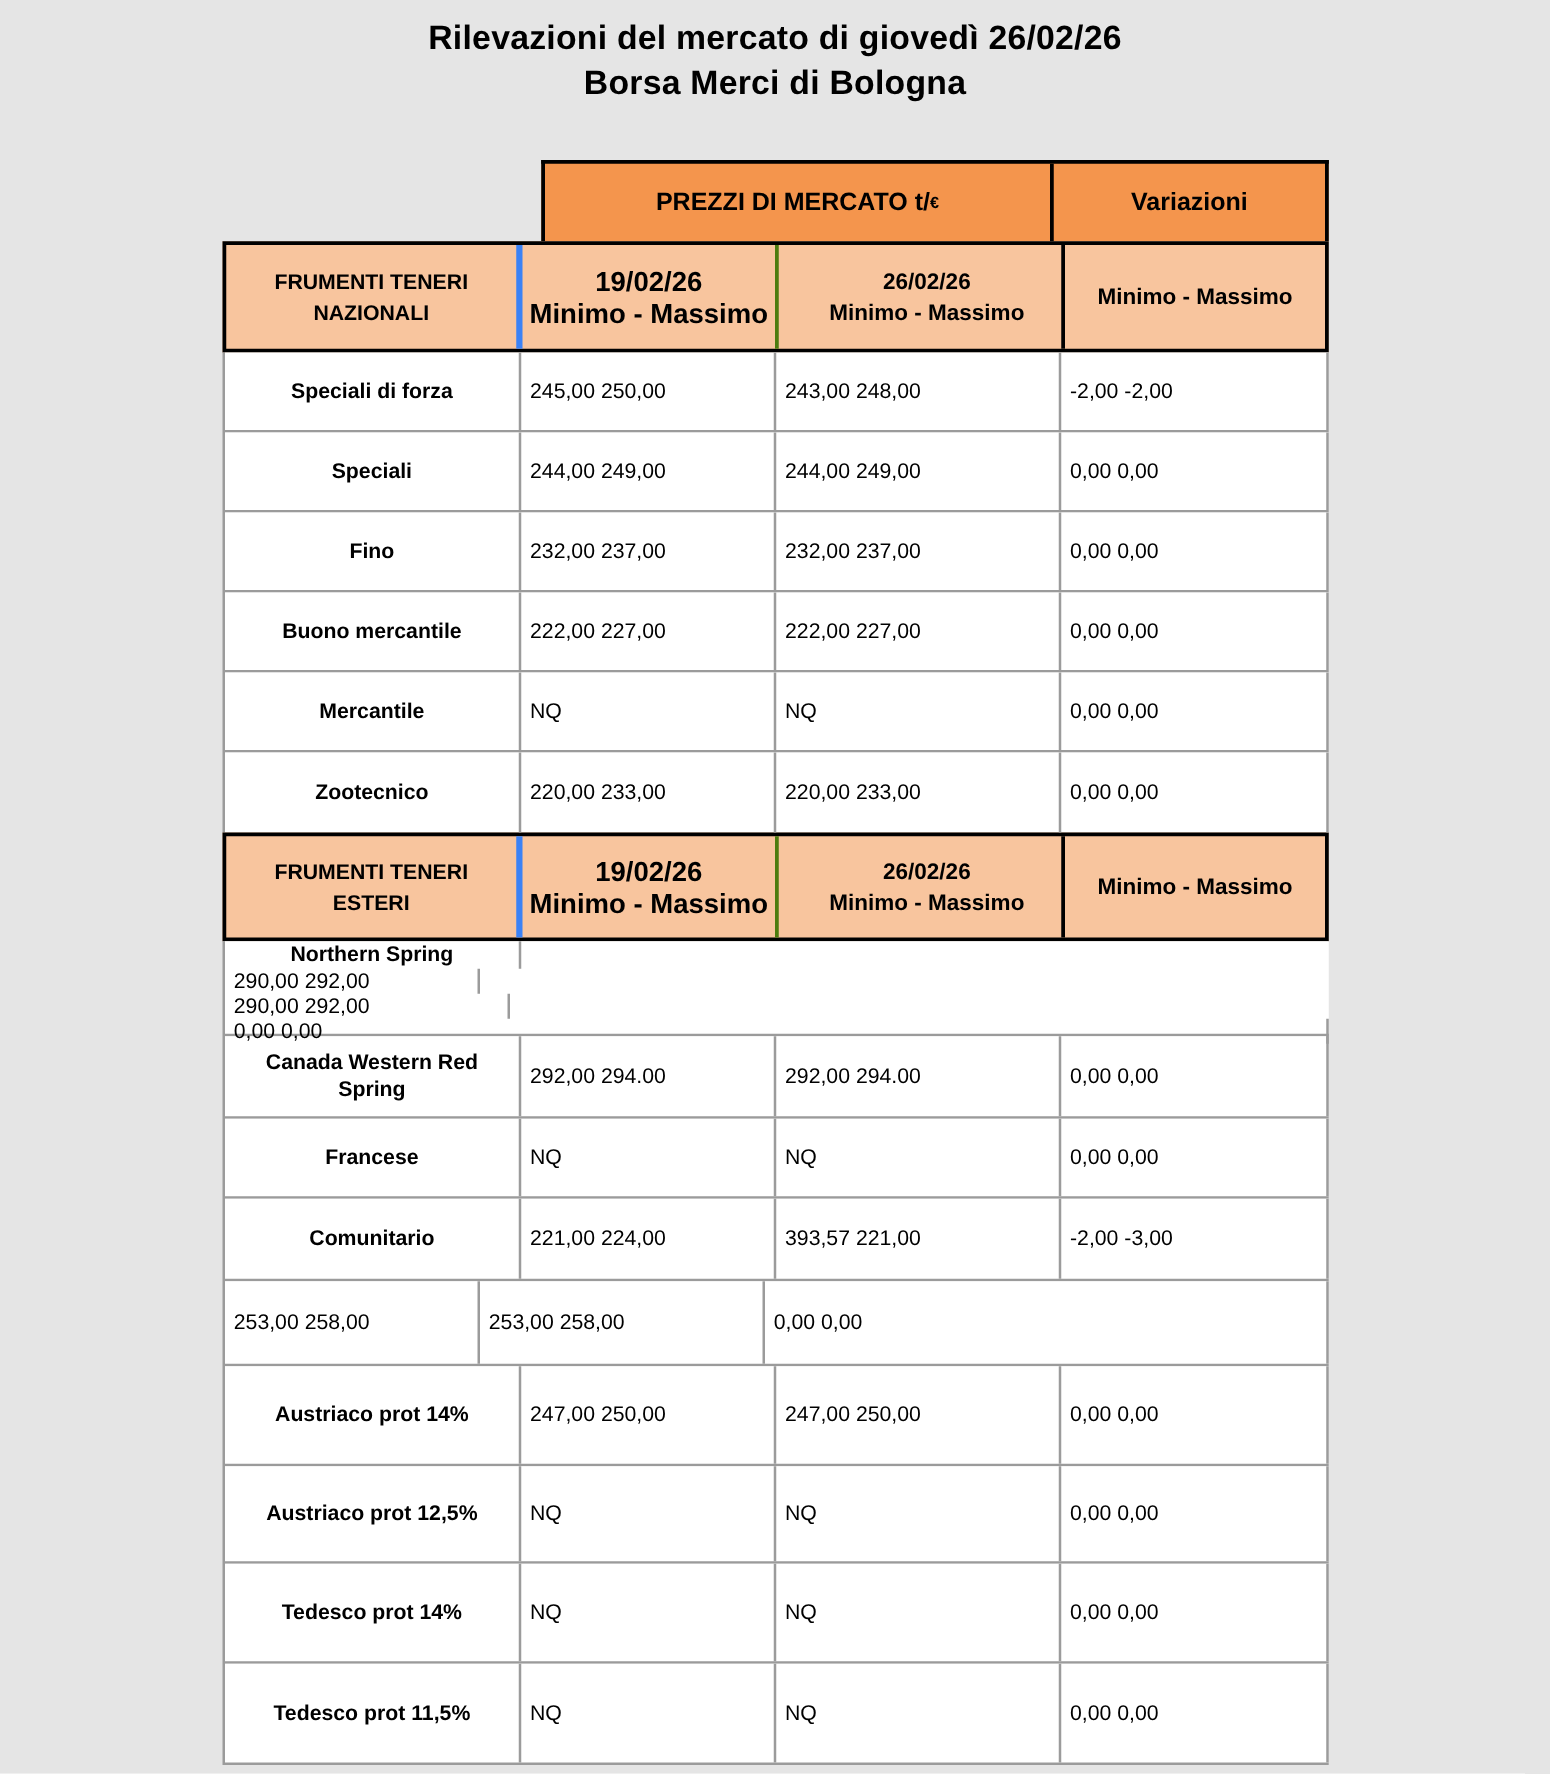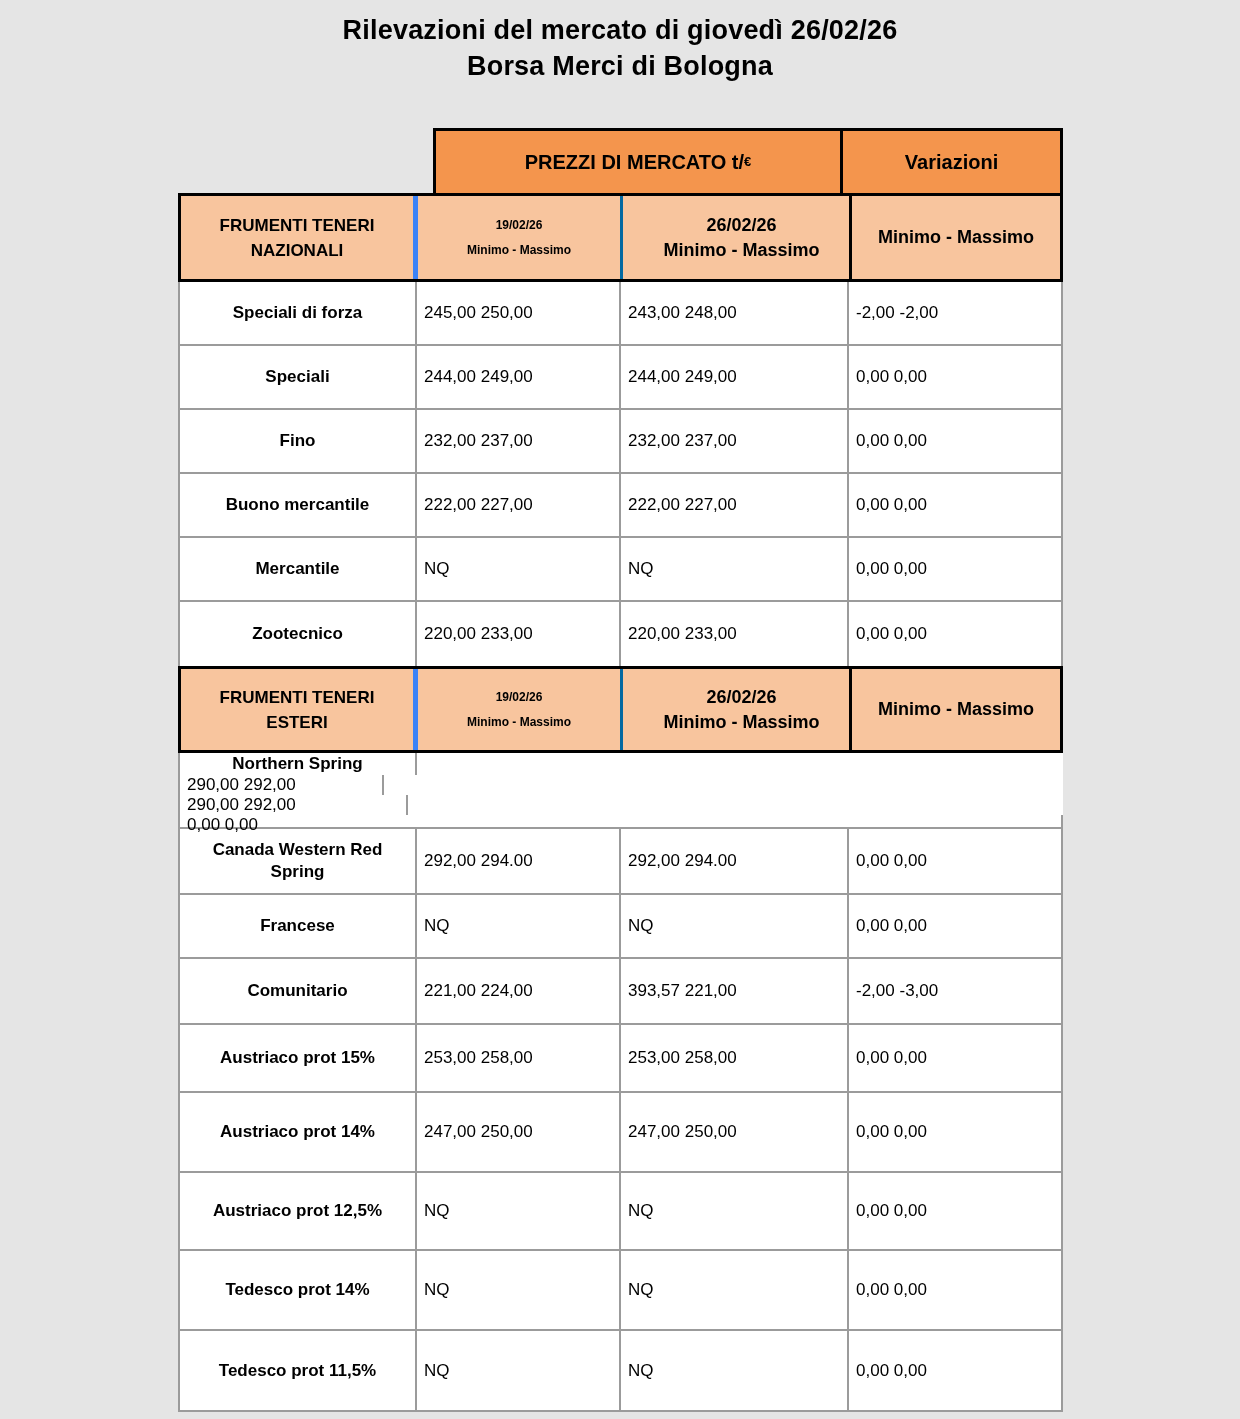--- a/index.html
+++ b/index.html
@@ -70,21 +70,21 @@
   .sec-band .sb-cell {
     box-sizing: border-box;
     display: flex;
     flex-direction: column;
     align-items: center;
     justify-content: center;
     text-align: center;
     line-height: 25px;
   }
   .sb-c1 { width: 237px; border-right: 5px solid #3b82f6; font-size: 17px; line-height: 22px; padding: 0 8px; }
-  .sb-c2 { width: 205px; border-right: 3px solid #0369a1; font-size: 12px; }
+  .sb-c2 { width: 205px; border-right: 3px solid #4d7c0f; font-size: 22px; }
   .sb-c3 { width: 229px; border-right: 3px solid #000000; font-size: 18px; padding-left: 11px; }
   .sb-c4 { flex: 1; font-size: 18px; }
   
   .rows {
     box-sizing: border-box;
     width: 885px;
     border-left: 2px solid #9B9B9B;
   }
   .row {
     box-sizing: border-box;
@@ -227,21 +227,20 @@
         <div class="c c3">NQ</div>
         <div class="c c4">0,00 0,00</div>
       </div>
       <div class="row fh3">
         <div class="c c1">Comunitario</div>
         <div class="c c2">221,00 224,00</div>
         <div class="c c3">393,57 221,00</div>
         <div class="c c4">-2,00 -3,00</div>
       </div>
       <div class="row fh4">
-        <div class="c c1">Austriaco prot 15%</div>
         <div class="c c2">253,00 258,00</div>
         <div class="c c3">253,00 258,00</div>
         <div class="c c4">0,00 0,00</div>
       </div>
       <div class="row fh5">
         <div class="c c1">Austriaco prot 14%</div>
         <div class="c c2">247,00 250,00</div>
         <div class="c c3">247,00 250,00</div>
         <div class="c c4">0,00 0,00</div>
       </div>

